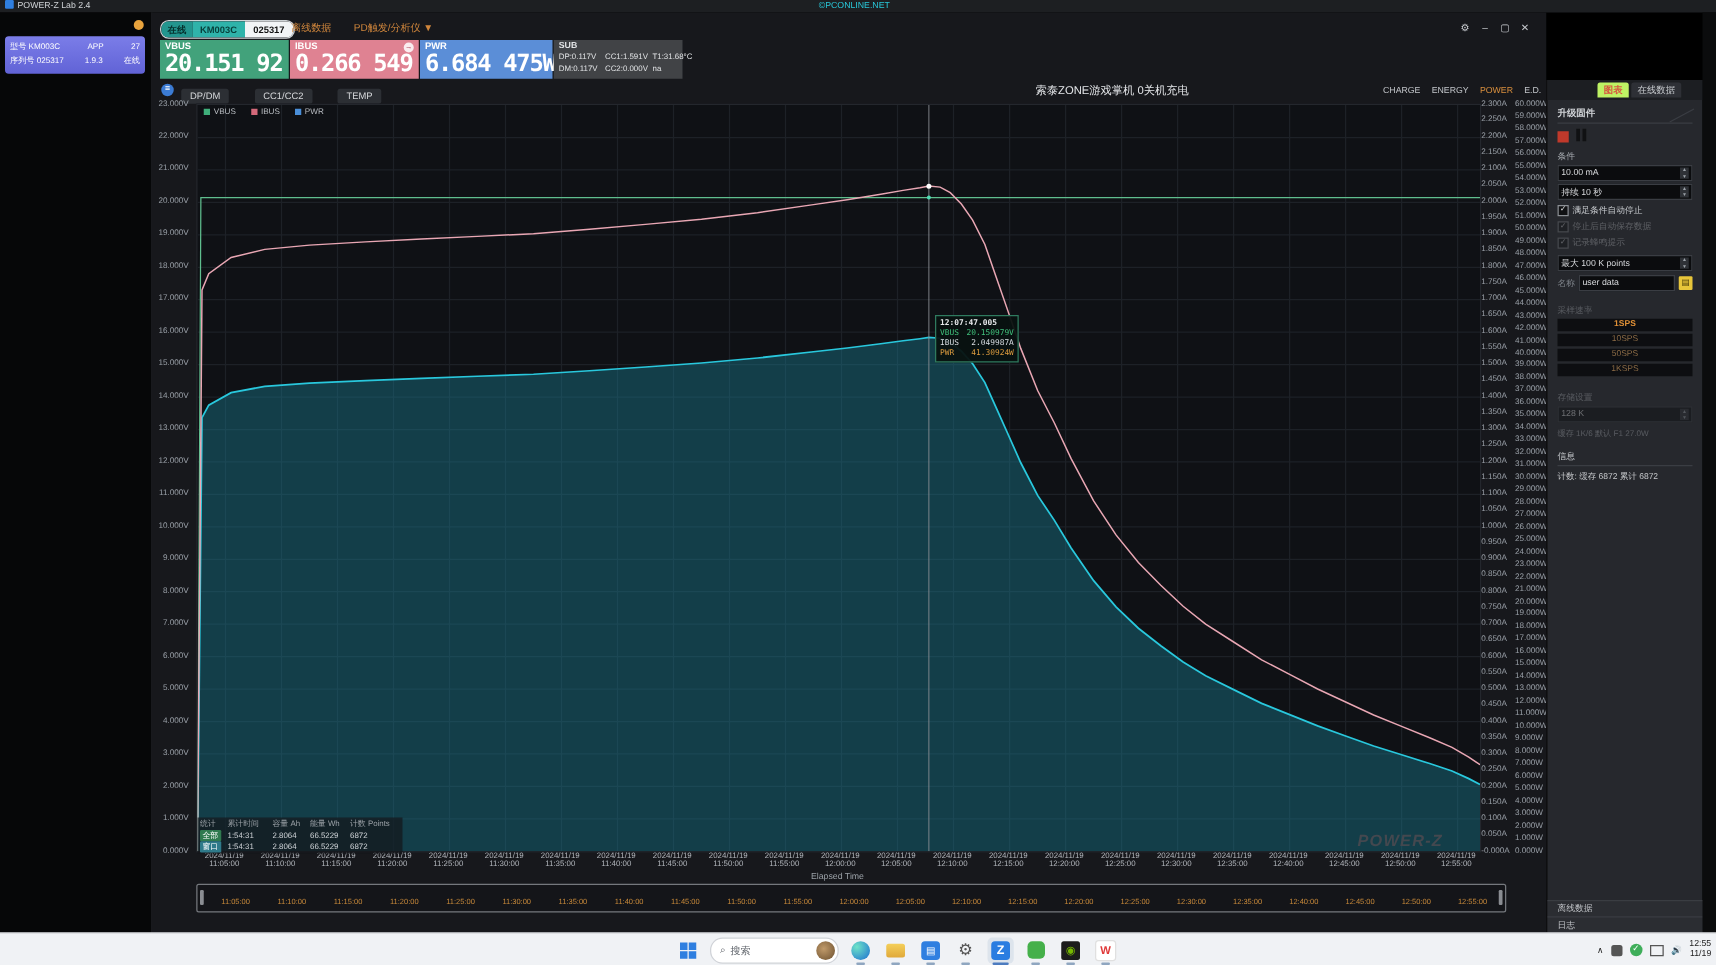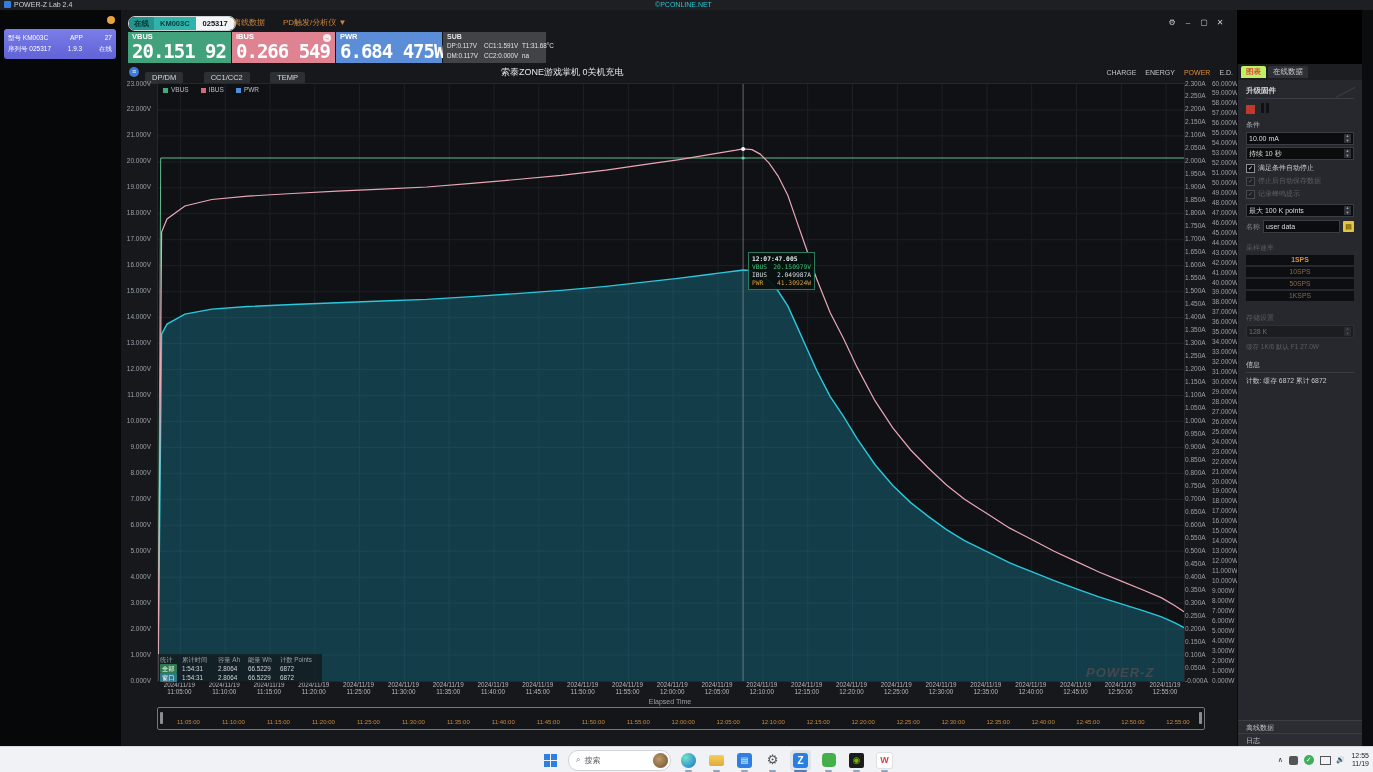--- a/index.html
+++ b/index.html
@@ -32,21 +32,21 @@
   .meter .val{font-family:"DejaVu Sans Mono",monospace;font-size:19px;font-weight:bold;line-height:21px;letter-spacing:-1px;white-space:nowrap;}
   .meter .cir{position:absolute;right:4px;top:2px;width:8px;height:8px;border-radius:50%;background:rgba(255,255,255,.85);color:#b0485c;font-size:6px;line-height:8px;text-align:center;font-weight:bold;}
   #sub{left:322px;top:22px;width:103px;height:31px;background:#414346;color:#e2e4e6;padding:1px 4px;box-sizing:border-box;}
   #sub .t{font-size:7px;font-weight:bold;line-height:8px;}
   #sub .g{display:grid;grid-template-columns:37px 38px 24px;font-size:6.3px;line-height:10px;white-space:nowrap;}
   
   #chead{left:0;top:54px;width:1116px;height:16px;}
   #chart-menu{left:8px;top:3px;width:10px;height:10px;border-radius:50%;background:#3b7bd4;color:#fff;font-size:7px;line-height:10px;text-align:center;}
   .ctab{background:#2c2f34;color:#d6d8db;font-size:7.5px;line-height:12px;padding:0 7px;border-radius:2px;margin-right:16px;display:inline-block;}
   #ctabs{left:24px;top:2px;}
-  #ctitle{left:380px;top:2px;width:450px;text-align:left;font-size:9px;color:#e3e5e8;line-height:13px;}
+  #ctitle{left:380px;top:2px;width:450px;text-align:right;font-size:9px;color:#e3e5e8;line-height:13px;}
   #rtabs{right:4px;top:2px;display:flex;gap:9px;font-size:7px;line-height:13px;color:#c2c5c9;}
   #rtabs .on{color:#d98f3d;}
   
   #plot{left:36px;top:73px;width:1026px;height:597px;background:#0f1115;border:1px solid #24272d;box-sizing:content-box;}
   .axis{top:73px;font-size:6.5px;color:#9aa0a8;}
   #axis-left{left:0;width:33px;height:597px;}
   #axis-left div{position:absolute;right:3px;white-space:nowrap;}
   #axis-cur{left:1064px;width:26px;height:597px;}
   #axis-pow{left:1091px;width:26px;height:597px;}
   #axis-cur div,#axis-pow div{position:absolute;left:0;white-space:nowrap;}
@@ -68,21 +68,21 @@
   #stats .tag{display:inline-block;padding:0 2px;border-radius:1px;color:#fff;}
   
   #minimap{left:36px;top:697px;width:1046px;height:21px;border:1px solid #75787d;border-radius:2px;background:#141519;}
   #minimap .h{position:absolute;top:4px;width:3px;height:12px;background:#8a8d92;border-radius:1px;}
   #minimap-labels{position:absolute;left:0;top:11px;width:100%;font-size:6px;color:#c98a3a;}
   #minimap-labels span{position:absolute;transform:translateX(-50%);white-space:nowrap;}
   
   #rpanel{left:1237px;top:64px;width:125px;height:682px;background:#26282d;border-left:1px solid #0a0a0b;box-sizing:border-box;font-size:7.5px;}
   #rpanel .tabs{display:flex;gap:2px;padding:2px 3px;background:#1c1e22;}
   #rpanel .tabs .tab{padding:1px 5px;background:#2e3036;color:#c8cbcf;border-radius:2px 2px 0 0;}
-  #rpanel .tabs .tab.on{background:#bef264;color:#d8543f;font-weight:bold;}
+  #rpanel .tabs .tab.on{background:#bef264;color:#d8543f;font-weight:bold;margin-left:37px;}
   .rp-sec{margin:6px 8px 0;color:#d2d5d9;font-weight:bold;border-bottom:1px solid #3a3d43;padding-bottom:2px;position:relative;}
   .rp-sec:after{content:"";position:absolute;right:-4px;bottom:0;width:22px;height:1px;background:#3a3d43;transform:rotate(-28deg);transform-origin:left bottom;}
   .rp-label{margin:5px 8px 2px;color:#a7abb1;font-size:7px;}
   .rp-input{margin:2px 8px 0;height:11px;background:#0b0c0e;border:1px solid #3a3d43;color:#d8dadd;
             display:flex;align-items:center;padding:0 2px;justify-content:space-between;font-size:7px;}
   .spin{width:7px;height:9px;background:#2e3136;color:#9aa0a6;font-size:4px;line-height:4.5px;text-align:center;}
   .chk{display:flex;align-items:center;gap:3px;margin:3px 8px 0;font-size:7px;color:#c8cbcf;}
   .chk .box{width:7px;height:7px;background:#101113;border:1px solid #8b8f95;color:#e8eaec;font-size:6px;line-height:7px;text-align:center;}
   .chk.dis{opacity:.32;}
   #rec{margin:4px 8px 0;display:flex;gap:6px;align-items:center;}

